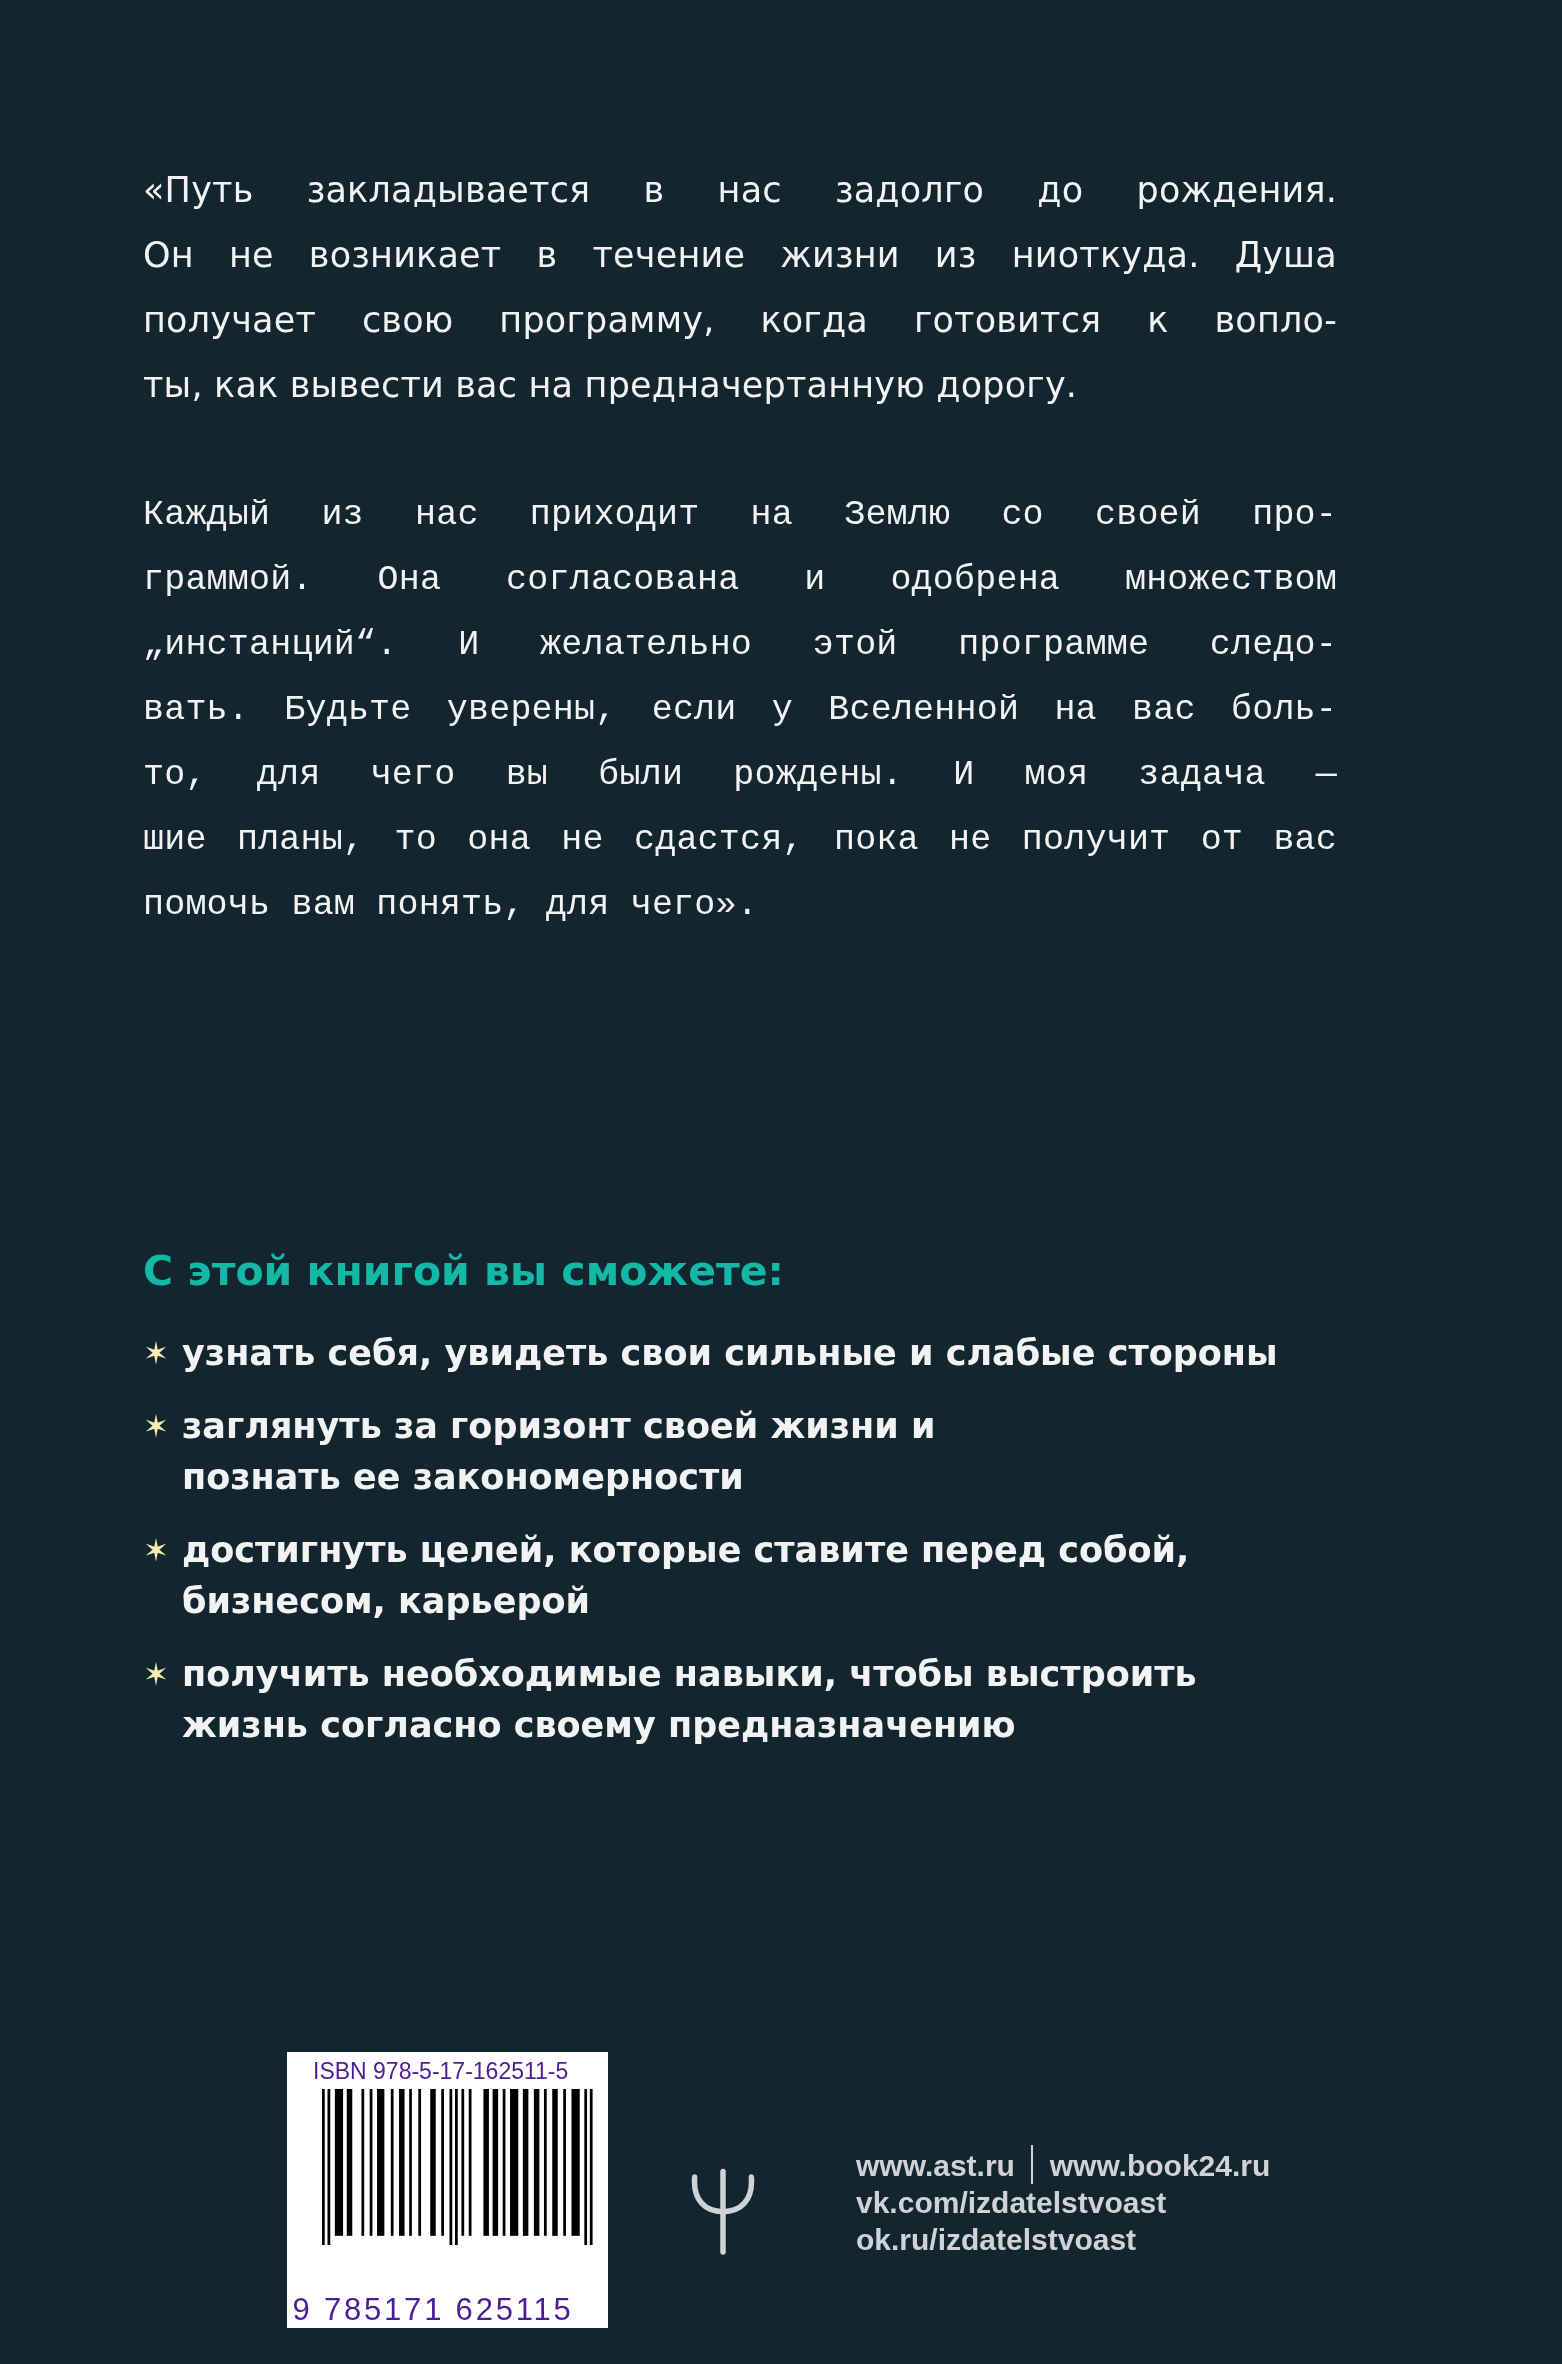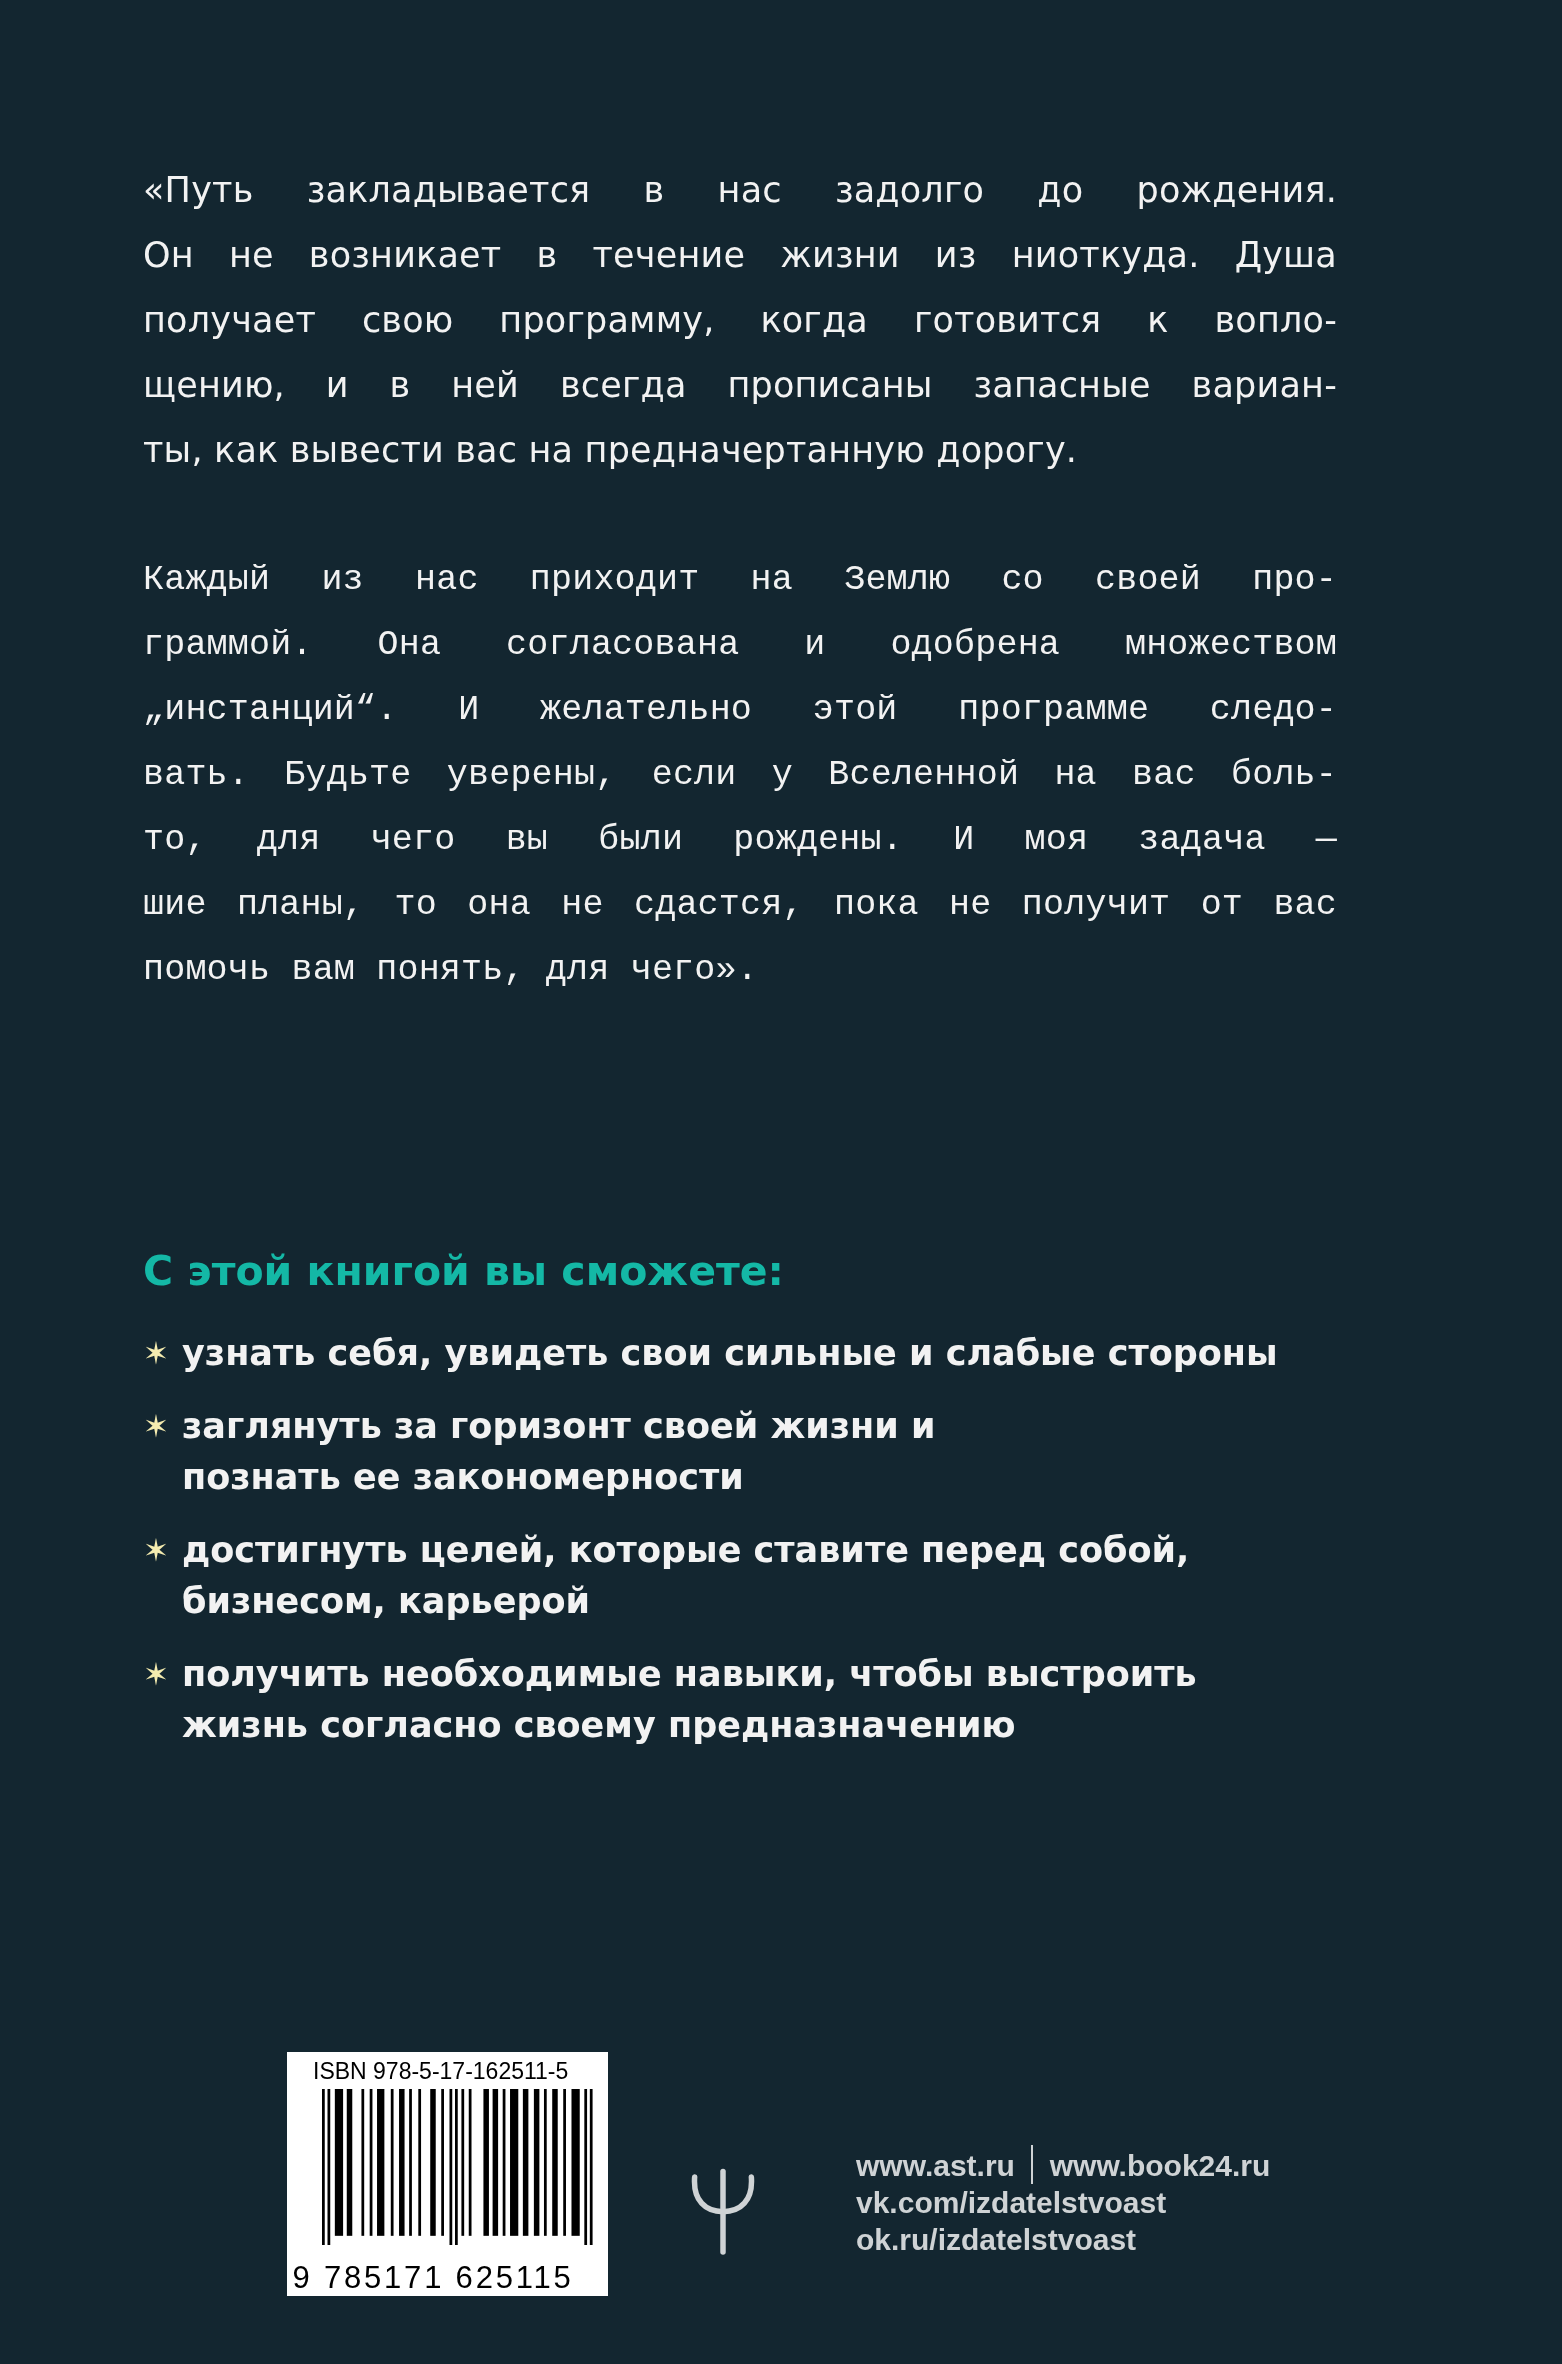--- a/index.html
+++ b/index.html
@@ -25,42 +25,41 @@
     color: #14b8a6; font-size: 41px; font-weight: bold; margin: 0 0 33px 0;
   }
   .benefit {
     position: relative; padding-left: 39px; font-size: 35px; font-weight: bold;
     line-height: 51px; margin-bottom: 22px;
   }
   .star {
     position: absolute; left: 0; top: 0; color: #f5ecb0; font-size: 31px;
   }
   .barcode {
-    position: absolute; left: 287px; top: 2052px; width: 321px; height: 244px;
-    background: #fff; color: #000000;
+    position: absolute; left: 287px; top: 2052px; width: 321px; height: 276px;
+    background: #fff; color: #4c1d95;
   }
   .isbn { position: absolute; top: 5.5px; left: 26px; font-family: "Liberation Sans", sans-serif; font-size: 23px; }
   .bars { position: absolute; left: 35px; top: 37px; width: 277px; height: 156px; }
   .ean { position: absolute; left: 5.5px; bottom: 0px; font-family: "Liberation Sans", sans-serif; font-size: 31px; letter-spacing: 2.8px; }
   .psi { position: absolute; left: 691px; top: 2160px; width: 64px; height: 96px; }
   .links {
     position: absolute; left: 856px; top: 2147px; font-family: "Liberation Sans", sans-serif;
     font-weight: bold; font-size: 30px; color: #cfd3d5; line-height: 37px;
   }
   .links .sep { display: inline-block; width: 1.8px; height: 39px; background: #cfd3d5; vertical-align: middle; margin: -7.3px 16.5px 0 16.5px; }
 </style>
 </head>
 <body>
 
 <div class="quote">
   <p class="para">
     <span>«Путь закладывается в нас задолго до рождения.</span>
     <span>Он не возникает в течение жизни из ниоткуда. Душа</span>
     <span>получает свою программу, когда готовится к вопло-</span>
-    <span>щению, и в ней всегда прописаны запасные вариан-</span>
     <span class="last">ты, как вывести вас на предначертанную дорогу.</span>
   </p>
   <p class="para">
     <span>Каждый из нас приходит на Землю со своей про-</span>
     <span>граммой. Она согласована и одобрена множеством</span>
     <span>„инстанций“. И желательно этой программе следо-</span>
     <span>вать. Будьте уверены, если у Вселенной на вас боль-</span>
     <span>то, для чего вы были рождены. И моя задача —</span>
     <span>шие планы, то она не сдастся, пока не получит от вас</span>
     <span class="last">помочь вам понять, для чего».</span>

